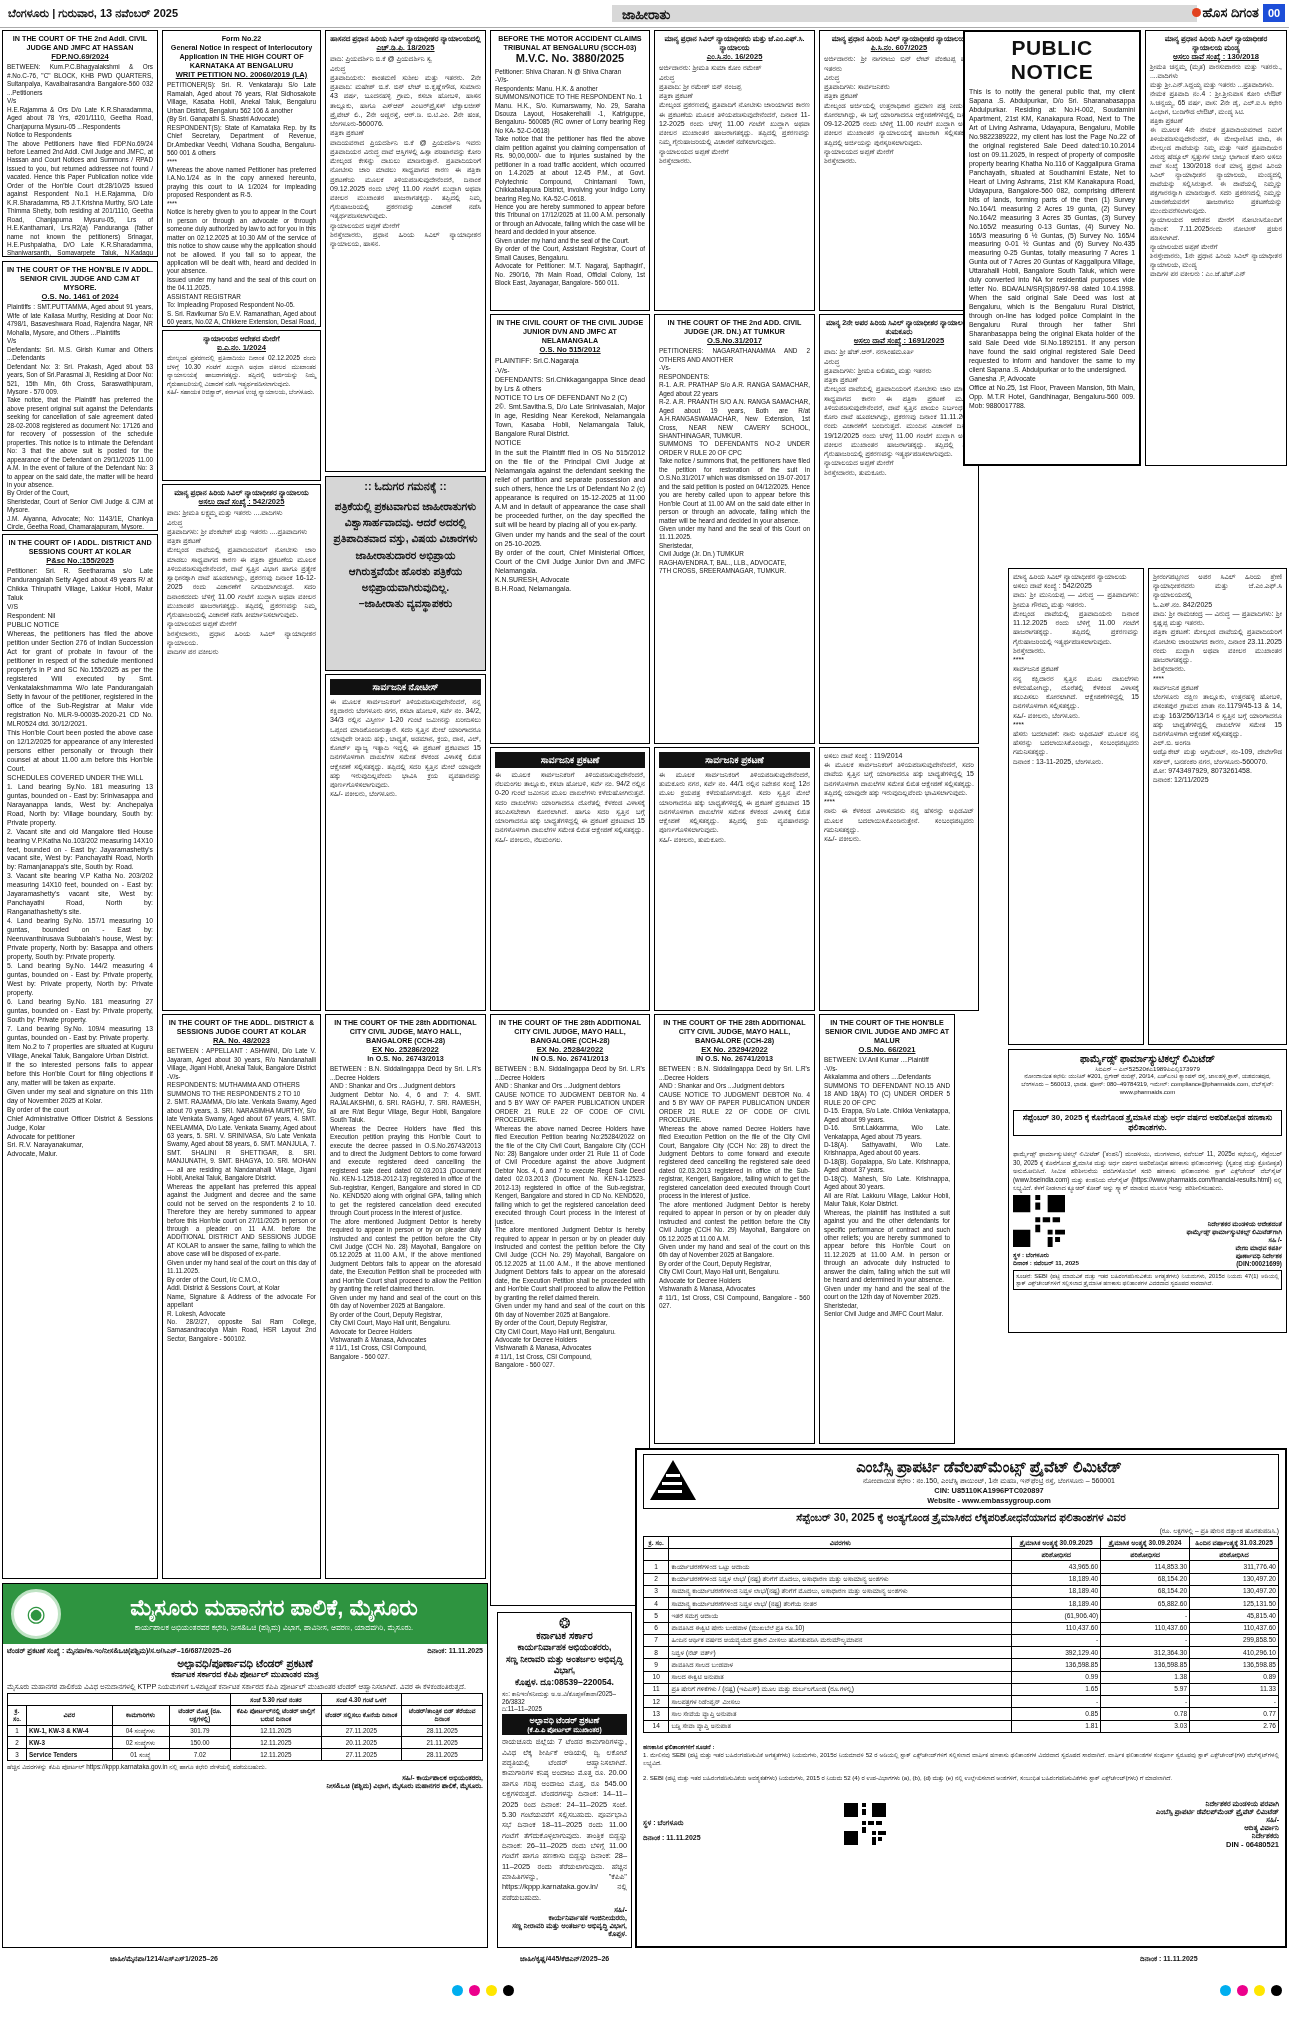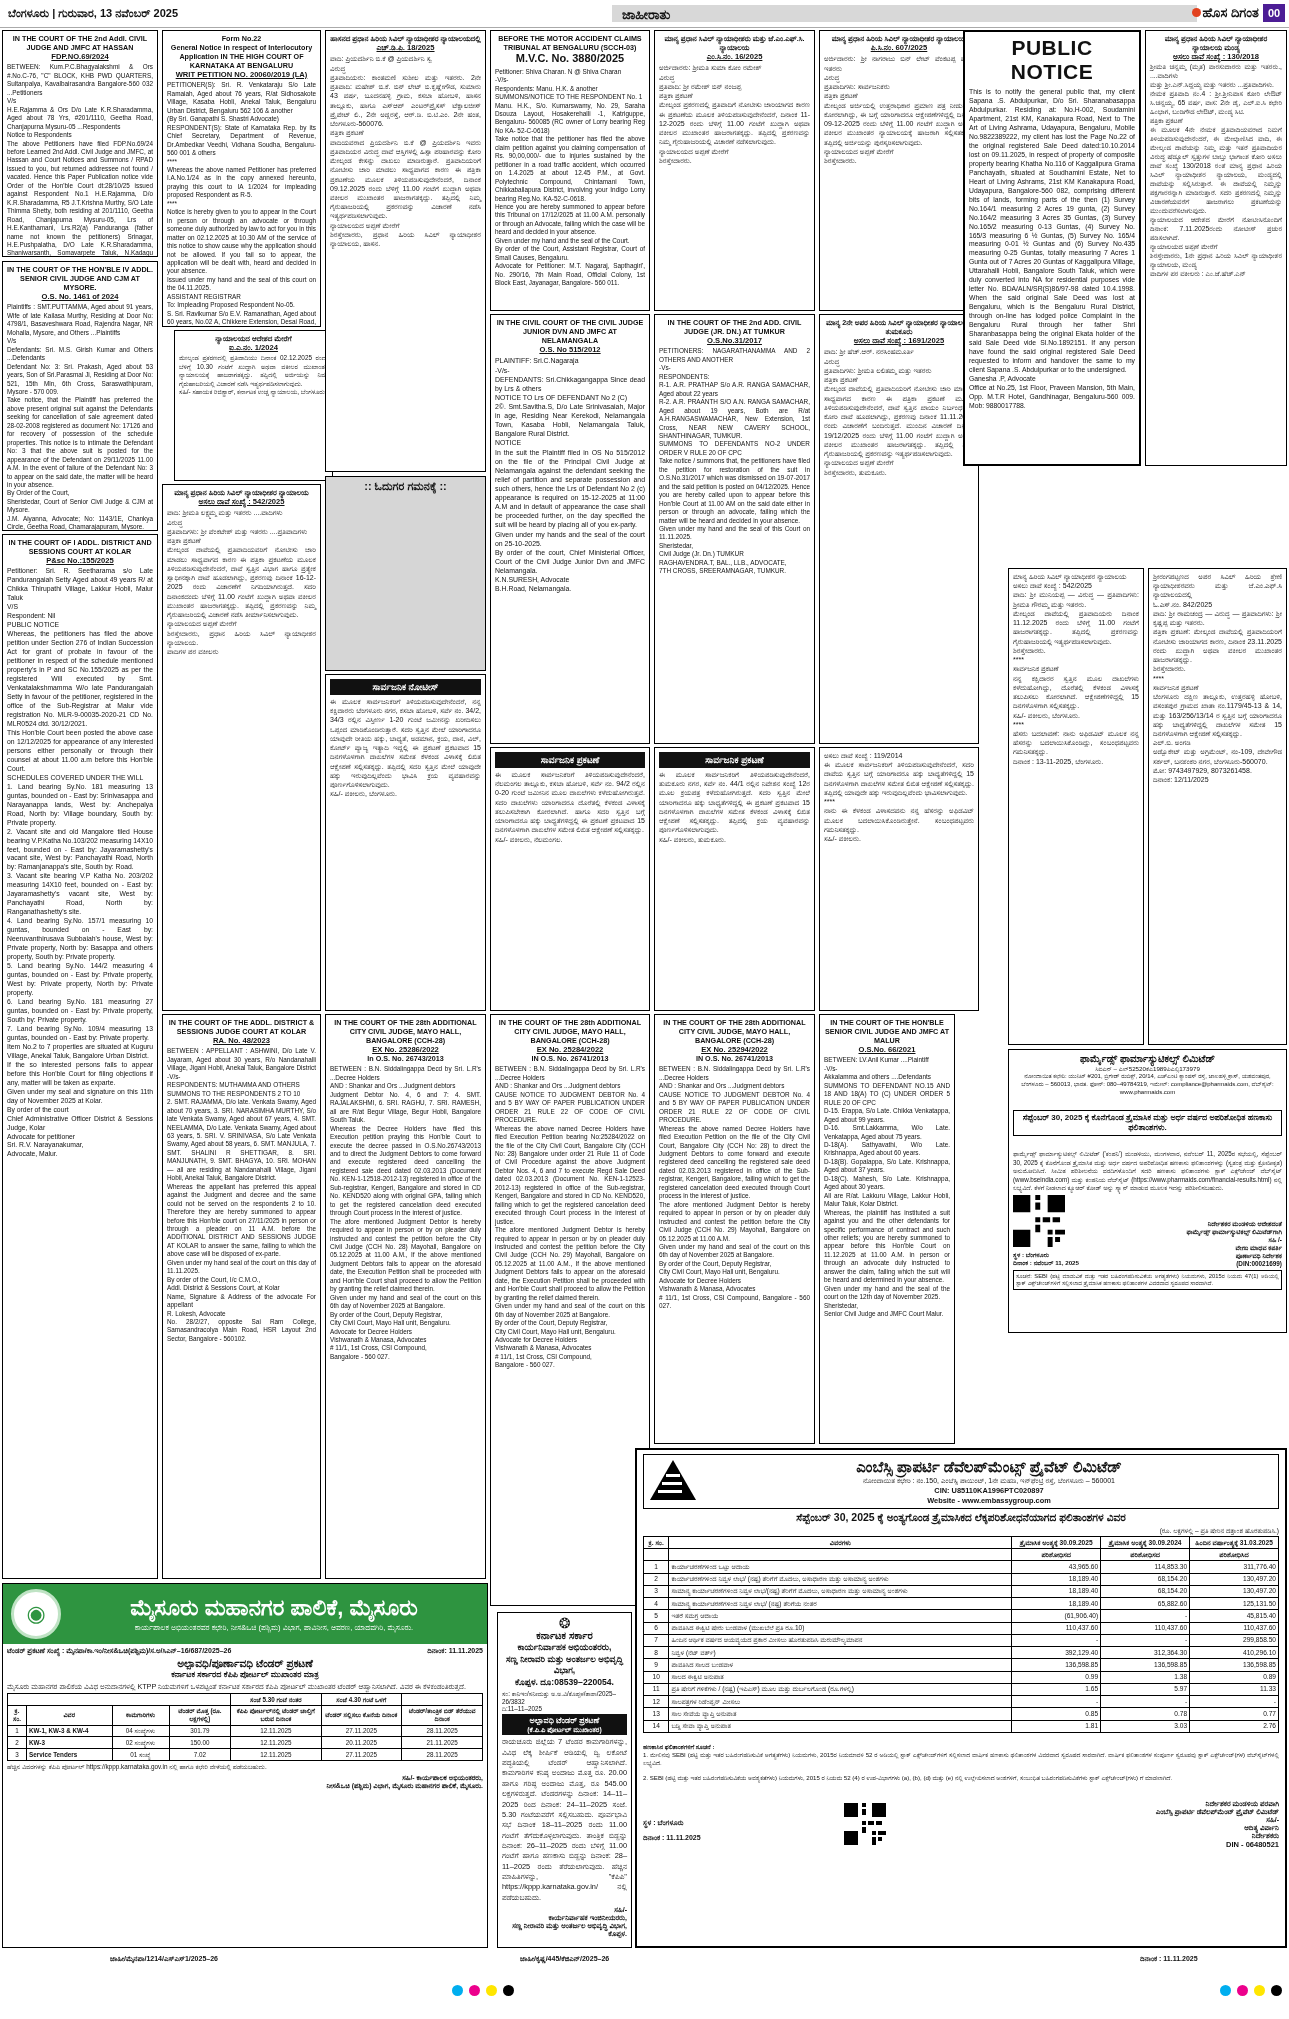--- a/index.html
+++ b/index.html
@@ -5,21 +5,21 @@
   html,body{margin:0;padding:0;background:#e8e8e4;}
   #page{position:relative;width:1289px;height:2019px;background:#fff;margin:0 auto;
         font-family:"Liberation Sans","DejaVu Sans",sans-serif;color:#111;overflow:hidden;}
   
   #hdr{position:absolute;left:0;top:0;width:1289px;height:27px;border-bottom:1px solid #aaa;background:#fff;}
   #hdr .date{position:absolute;left:8px;top:7px;font-size:11px;font-weight:bold;}
   #hdr .strip{position:absolute;left:612px;top:5px;width:585px;height:17px;background:#d8d8d8;}
   #hdr .strip span{font-size:13px;font-weight:900;padding-left:10px;line-height:17px;display:inline-block;}
   #hdr .mast{position:absolute;right:30px;top:5px;font-size:13px;font-weight:900;}
   #hdr .dot{display:inline-block;width:9px;height:9px;border-radius:50%;background:#e2421f;margin-right:2px;}
-  #hdr .badge{position:absolute;right:4px;top:4px;width:22px;height:18px;background:#4c1d95;color:#fff;
+  #hdr .badge{position:absolute;right:4px;top:4px;width:22px;height:18px;background:#1d4ed8;color:#fff;
               font-weight:900;font-size:11px;text-align:center;line-height:18px;}
   
   .blk{position:absolute;border:1.5px solid #000;background:#fff;padding:3px 4px;overflow:hidden;box-sizing:border-box;}
   .hc{font-weight:bold;font-size:7.2px;text-align:center;line-height:1.25;}
   .h2{font-size:7.6px;}
   .u{text-decoration:underline;}
   .b{font-size:6.4px;text-align:justify;line-height:1.32;margin-top:2px;white-space:pre-line;}
   .bar{background:#111;color:#fff;font-weight:bold;font-size:9px;text-align:center;padding:2.5px 0;margin:1px 0 2px;}
   
   .readers{background:#d6d6d6;}
@@ -158,21 +158,21 @@
 RESPONDENT(S): State of Karnataka Rep. by its Chief Secretary, Department of Revenue, Dr.Ambedkar Veedhi, Vidhana Soudha, Bengaluru-560 001 &amp; others
 ****
 Whereas the above named Petitioner has preferred I.A.No.1/24 as in the copy annexed hereunto, praying this court to IA 1/2024 for impleading proposed Respondent as R-5.
 ****
 Notice is hereby given to you to appear in the Court in person or through an advocate or through someone duly authorized by law to act for you in this matter on 02.12.2025 at 10.30 AM of the service of this notice to show cause why the application should not be allowed. If you fail so to appear, the application will be dealt with, heard and decided in your absence.
 Issued under my hand and the seal of this court on the 04.11.2025.
 ASSISTANT REGISTRAR
 To: Impleading Proposed Respondent No-05.
 S. Sri. Ravikumar S/o E.V. Ramanathan, Aged about 60 years, No.02 A, Chikkere Extension, Desai Road, Bangalore.</div>
   </div>
-  <div class="blk" style="left:174px;top:330px;width:159px;height:151px">
+  <div class="blk" style="left:162px;top:330px;width:159px;height:151px">
     <div class="hc">ನ್ಯಾಯಾಲಯದ ಆದೇಶದ ಮೇರೆಗೆ</div>
     <div class="hc h2 u">ಐ.ಎ.ನಂ. 1/2024</div>
     <div class="b">ಮೇಲ್ಕಂಡ ಪ್ರಕರಣದಲ್ಲಿ ಪ್ರತಿವಾದಿಯು ದಿನಾಂಕ 02.12.2025 ರಂದು ಬೆಳಿಗ್ಗೆ 10.30 ಗಂಟೆಗೆ ಖುದ್ದಾಗಿ ಅಥವಾ ವಕೀಲರ ಮುಖಾಂತರ ನ್ಯಾಯಾಲಯಕ್ಕೆ ಹಾಜರಾಗತಕ್ಕದ್ದು. ತಪ್ಪಿದಲ್ಲಿ ಅರ್ಜಿಯನ್ನು ನಿಮ್ಮ ಗೈರುಹಾಜರಿಯಲ್ಲಿ ವಿಚಾರಣೆ ನಡೆಸಿ ಇತ್ಯರ್ಥಪಡಿಸಲಾಗುವುದು.
 ಸಹಿ/- ಸಹಾಯಕ ರಿಜಿಸ್ಟ್ರಾರ್, ಕರ್ನಾಟಕ ಉಚ್ಚ ನ್ಯಾಯಾಲಯ, ಬೆಂಗಳೂರು.</div>
   </div>
   <div class="blk" style="left:162px;top:484px;width:159px;height:527px">
     <div class="hc">ಮಾನ್ಯ ಪ್ರಧಾನ ಹಿರಿಯ ಸಿವಿಲ್ ನ್ಯಾಯಾಧೀಶರ ನ್ಯಾಯಾಲಯ</div>
     <div class="hc h2 u">ಅಸಲು ದಾವೆ ಸಂಖ್ಯೆ : 542/2025</div>
     <div class="b" style="font-size:7px">ವಾದಿ: ಶ್ರೀಮತಿ ಲಕ್ಷ್ಮಮ್ಮ ಮತ್ತು ಇತರರು ....ವಾದಿಗಳು
 ವಿರುದ್ಧ
@@ -206,20 +206,22 @@
     <div class="b" style="font-size:7px">ವಾದಿ: ಪ್ರಿಯದರ್ಶಿನಿ ಬಿ.ಕೆ @ ಪ್ರಿಯದರ್ಶಿನಿ ಸ್ವ
 ವಿರುದ್ಧ
 ಪ್ರತಿವಾದಿಯರು: ಕಾಂತಮಣಿ ಸುಶೀಲ ಮತ್ತು ಇತರರು. 2ನೇ ಪ್ರತಿವಾದಿ: ಮಹೇಶ್ ಬಿ.ಕೆ. ಬಿನ್ ಲೇಟ್ ಬಿ.ಕೃಷ್ಣೇಗೌಡ, ಸುಮಾರು 43 ವರ್ಷ, ಬೂದನಹಳ್ಳಿ ಗ್ರಾಮ, ಕಸಬಾ ಹೋಬಳಿ, ಹಾಸನ ತಾಲ್ಲೂಕು, ಹಾಗೂ ಎಸ್‌ಆಪ್ ಎಂಟರ್‌ಪ್ರೈಸಸ್ ಟೆಕ್ನಾಲಜೀಸ್ ಪ್ರೈವೇಟ್ ಲಿ., 2ನೇ ಅಡ್ಡರಸ್ತೆ, ಆರ್.ಡಿ. ಬಿ.ಟಿ.ಎಂ. 2ನೇ ಹಂತ, ಬೆಂಗಳೂರು-560076.
 ಪತ್ರಿಕಾ ಪ್ರಕಟಣೆ
 ವಾದಿಯವರಾದ ಪ್ರಿಯದರ್ಶಿನಿ ಬಿ.ಕೆ @ ಪ್ರಿಯದರ್ಶಿನಿ ಇವರು ಪ್ರತಿವಾದಿಯರ ವಿರುದ್ಧ ದಾವೆ ಆಸ್ತಿಗಳಲ್ಲಿ ಹಿಸ್ಸಾ ಪರಿಹಾರವನ್ನು ಕೋರಿ ಮೇಲ್ಕಂಡ ಕೇಸನ್ನು ದಾಖಲು ಮಾಡಿರುತ್ತಾರೆ. ಪ್ರತಿವಾದಿಯರಿಗೆ ನೋಟೀಸು ಜಾರಿ ಮಾಡಲು ಸಾಧ್ಯವಾಗದ ಕಾರಣ ಈ ಪತ್ರಿಕಾ ಪ್ರಕಟಣೆಯ ಮೂಲಕ ತಿಳಿಯಪಡಿಸುವುದೇನೆಂದರೆ, ದಿನಾಂಕ 09.12.2025 ರಂದು ಬೆಳಿಗ್ಗೆ 11.00 ಗಂಟೆಗೆ ಖುದ್ದಾಗಿ ಅಥವಾ ವಕೀಲರ ಮುಖಾಂತರ ಹಾಜರಾಗತಕ್ಕದ್ದು. ತಪ್ಪಿದಲ್ಲಿ ನಿಮ್ಮ ಗೈರುಹಾಜರಿಯಲ್ಲಿ ಪ್ರಕರಣವನ್ನು ವಿಚಾರಣೆ ನಡೆಸಿ ಇತ್ಯರ್ಥಪಡಿಸಲಾಗುವುದು.
 ನ್ಯಾಯಾಲಯದ ಅಪ್ಪಣೆ ಮೇರೆಗೆ
 ಶಿರಸ್ತೇದಾರರು, ಪ್ರಧಾನ ಹಿರಿಯ ಸಿವಿಲ್ ನ್ಯಾಯಾಧೀಶರ ನ್ಯಾಯಾಲಯ, ಹಾಸನ.</div>
   </div>
   <div class="blk readers" style="left:325px;top:476px;width:161px;height:195px">
     <div class="hc" style="font-size:11px">:: ಓದುಗರ ಗಮನಕ್ಕೆ ::</div>
+    <div class="rb">ಪತ್ರಿಕೆಯಲ್ಲಿ ಪ್ರಕಟವಾಗುವ ಜಾಹೀರಾತುಗಳು ವಿಶ್ವಾಸಾರ್ಹವಾದವು. ಆದರೆ ಅದರಲ್ಲಿ ಪ್ರತಿಪಾದಿತವಾದ ವಸ್ತು, ವಿಷಯ ವಿಚಾರಗಳು ಜಾಹೀರಾತುದಾರರ ಅಭಿಪ್ರಾಯ ಆಗಿರುತ್ತವೆಯೇ ಹೊರತು ಪತ್ರಿಕೆಯ ಅಭಿಪ್ರಾಯವಾಗಿರುವುದಿಲ್ಲ.
+–ಜಾಹೀರಾತು ವ್ಯವಸ್ಥಾಪಕರು</div>
   </div>
   <div class="blk" style="left:325px;top:674px;width:161px;height:337px">
     <div class="bar">ಸಾರ್ವಜನಿಕ ನೋಟೀಸ್</div>
     <div class="b" style="font-size:7px">ಈ ಮೂಲಕ ಸಾರ್ವಜನಿಕರಿಗೆ ತಿಳಿಯಪಡಿಸುವುದೇನೆಂದರೆ, ನನ್ನ ಕಕ್ಷಿದಾರರು ಬೆಂಗಳೂರು ನಗರ, ಕಸಬಾ ಹೋಬಳಿ, ಸರ್ವೆ ನಂ. 34/2, 34/3 ರಲ್ಲಿನ ವಿಸ್ತೀರ್ಣ 1-20 ಗುಂಟೆ ಜಮೀನನ್ನು ಖರೀದಿಸಲು ಒಪ್ಪಂದ ಮಾಡಿಕೊಂಡಿರುತ್ತಾರೆ. ಸದರಿ ಸ್ವತ್ತಿನ ಮೇಲೆ ಯಾರಿಗಾದರೂ ಯಾವುದೇ ರೀತಿಯ ಹಕ್ಕು, ಬಾಧ್ಯತೆ, ಅಡಮಾನ, ಕ್ರಯ, ದಾನ, ವಿಲ್, ಕೋರ್ಟ್ ವ್ಯಾಜ್ಯ ಇತ್ಯಾದಿ ಇದ್ದಲ್ಲಿ ಈ ಪ್ರಕಟಣೆ ಪ್ರಕಟವಾದ 15 ದಿನಗಳೊಳಗಾಗಿ ದಾಖಲೆಗಳ ಸಮೇತ ಕೆಳಕಂಡ ವಿಳಾಸಕ್ಕೆ ಲಿಖಿತ ಆಕ್ಷೇಪಣೆ ಸಲ್ಲಿಸತಕ್ಕದ್ದು. ತಪ್ಪಿದಲ್ಲಿ ಸದರಿ ಸ್ವತ್ತಿನ ಮೇಲೆ ಯಾವುದೇ ಹಕ್ಕು ಇರುವುದಿಲ್ಲವೆಂದು ಭಾವಿಸಿ ಕ್ರಯ ವ್ಯವಹಾರವನ್ನು ಪೂರ್ಣಗೊಳಿಸಲಾಗುವುದು.
 ಸಹಿ/- ವಕೀಲರು, ಬೆಂಗಳೂರು.</div>
   </div>
   <div class="blk" style="left:325px;top:1014px;width:161px;height:565px">
     <div class="hc">IN THE COURT OF THE 28th ADDITIONAL CITY CIVIL JUDGE, MAYO HALL, BANGALORE (CCH-28)</div>
     <div class="hc h2 u">EX No. 25286/2022</div>
     <div class="hc">In O.S. No. 26743/2013</div>

